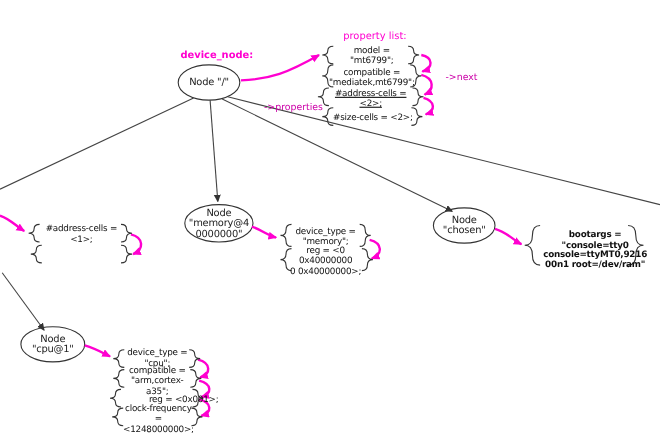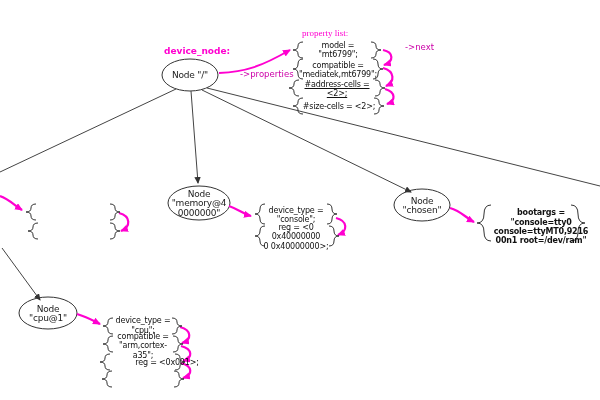--- a/index.html
+++ b/index.html
@@ -2,21 +2,21 @@
 <html><head>
 <meta charset="utf-8">
 <style>
   html,body{margin:0;padding:0;background:#ffffff;}
   body{width:600px;height:400px;overflow:hidden;
        font-family:"DejaVu Sans","Liberation Sans",sans-serif;}
   #canvas{position:relative;width:600px;height:400px;background:#fff;}
   svg.layer{position:absolute;left:0;top:0;width:600px;height:400px;pointer-events:none;}
 
   .lbl{position:absolute;color:#ff00d0;font-size:9px;white-space:nowrap;}
-  .edgelbl{position:absolute;color:#cc00a8;font-size:8.5px;white-space:nowrap;}
+  .edgelbl{position:absolute;color:#cc00a8;font-size:8.5px;white-space:nowrap;margin-top:24px;}
 
   .node{position:absolute;display:flex;align-items:center;justify-content:center;
         text-align:center;color:#222;font-size:9px;line-height:1.05;
         letter-spacing:-0.2px;}
 
   .prop{position:absolute;display:flex;align-items:center;justify-content:center;
         text-align:center;color:#111;font-size:8px;line-height:1.15;
         white-space:pre-line;letter-spacing:-0.2px;}
 </style>
 </head>
@@ -102,50 +102,53 @@
       <path d="M113,336 q-5,0 -5,4 q0,4 -5,4 q5,0 5,4 q0,4 5,4"></path>
       <path d="M173,336 q5,0 5,4 q0,4 5,4 q-5,0 -5,4 q0,4 -5,4"></path>
       <path d="M110,354 q-5,0 -5,4 q0,4 -5,4 q5,0 5,4 q0,4 5,4"></path>
       <path d="M175,354 q5,0 5,4 q0,4 5,4 q-5,0 -5,4 q0,4 -5,4"></path>
       <path d="M112,371 q-5,0 -5,4 q0,4 -5,4 q5,0 5,4 q0,4 5,4"></path>
       <path d="M174,371 q5,0 5,4 q0,4 5,4 q-5,0 -5,4 q0,4 -5,4"></path>
     </g>
   </svg>
 
   <div class="lbl" style="left:164px;top:46px;font-weight:bold;">device_node:</div>
-  <div class="lbl" style="left:302px;top:28px;font-family:Liberation Serif, serif;">property list:</div>
+  <div class="lbl" style="left:312px;top:28px;">property list:</div>
 
   <div class="edgelbl" style="left:240px;top:69px;">-&gt;properties</div>
   <div class="edgelbl" style="left:405px;top:42px;">-&gt;next</div>
 
   <div class="node" style="left:162px;top:62px;width:56px;height:28px;">Node
 "/"</div>
   <div class="node" style="left:168px;top:188px;width:62px;height:32px;">Node
 "memory@4
 0000000"</div>
   <div class="node" style="left:394px;top:193px;width:56px;height:26px;">Node
 "chosen"</div>
   <div class="node" style="left:19px;top:301px;width:58px;height:26px;">Node
 "cpu@1"</div>
 
   <div class="prop" style="left:302px;top:42px;width:72px;height:16px;">model = "mt6799";</div>
   <div class="prop" style="left:300px;top:60px;width:76px;height:20px;">compatible =
 "mediatek,mt6799";</div>
   <div class="prop" style="left:298px;top:81px;width:78px;height:16px;text-decoration:underline;">#address-cells = &lt;2&gt;;</div>
   <div class="prop" style="left:302px;top:99px;width:74px;height:16px;">#size-cells = &lt;2&gt;;</div>
 
+  <div class="prop" style="left:35px;top:205px;width:78px;height:15px;">#address-cells = &lt;1&gt;;</div>
 
   <div class="prop" style="left:264px;top:205px;width:64px;height:20px;">device_type =
-"console";</div>
+"memory";</div>
   <div class="prop" style="left:262px;top:227px;width:68px;height:20px;">reg = &lt;0 0x40000000
 0 0x40000000&gt;;</div>
 
   <div class="prop" style="left:499px;top:206px;width:84px;height:42px;line-height:1.18;font-weight:bold;">bootargs =
 "console=tty0
 console=ttyMT0,9216
 00n1 root=/dev/ram"</div>
 
   <div class="prop" style="left:112px;top:318px;width:62px;height:15px;">device_type = "cpu";</div>
   <div class="prop" style="left:110px;top:336px;width:66px;height:20px;">compatible =
 "arm,cortex-a35";</div>
   <div class="prop" style="left:109px;top:355px;width:68px;height:15px;margin-left:24px;">reg = &lt;0x001&gt;;</div>
+  <div class="prop" style="left:111px;top:371px;width:66px;height:20px;">clock-frequency =
+&lt;1248000000&gt;;</div>
 
 </div>
 
 </body></html>

